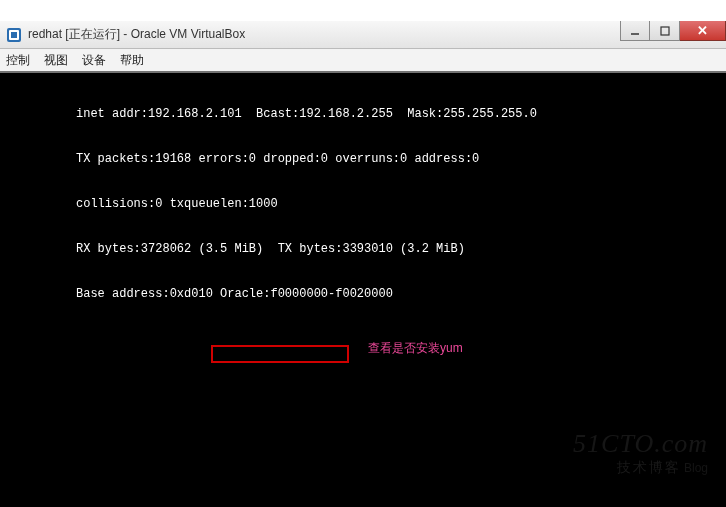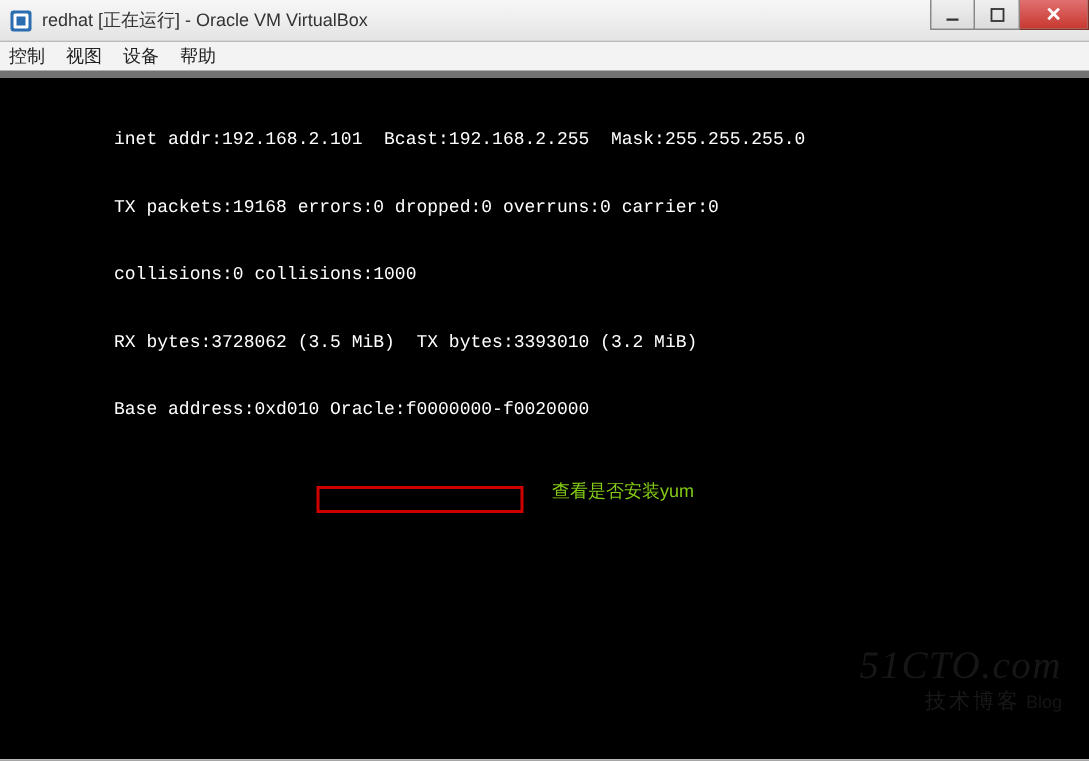--- a/index.html
+++ b/index.html
@@ -1,37 +1,37 @@
 <!DOCTYPE html>
 <html><head>
 <meta charset="utf-8">
 <style>
   * { margin: 0; padding: 0; box-sizing: border-box; }
   body { width: 726px; height: 507px; font-family: "Segoe UI", Tahoma, sans-serif; font-size: 12px; background: #fff; position: relative; overflow: hidden; }
 
   
-  .titlebar { height: 28px; background: linear-gradient(#f7f7f7,#e4e4e4); border-bottom: 1px solid #bbb; display: flex; align-items: center; padding: 0 6px; position: relative; }
+  .titlebar { height: 28px; background: linear-gradient(#f7f7f7,#e4e4e4); border-bottom: 1px solid #bbb; display: flex; align-items: center; padding: 0 6px; position: relative; margin-top: 21px; }
   .app-icon { width: 16px; height: 16px; margin-right: 6px; display: inline-block; }
   .app-icon svg { width: 16px; height: 16px; }
   .title-text { color: #333; font-size: 12px; }
   .win-controls { position: absolute; right: 0; top: 0; height: 20px; display: flex; }
   .win-btn { width: 30px; height: 20px; border: 1px solid #888; border-top: none; display: flex; align-items: center; justify-content: center; font-family: sans-serif; font-size: 11px; }
   .win-min { background: linear-gradient(#f0f0f0,#dcdcdc); }
   .win-max { background: linear-gradient(#f0f0f0,#dcdcdc); border-left: none; }
   .win-close { width: 46px; background: linear-gradient(#e07070,#c83830); color: #fff; border-left: none; border-color:#803028; font-size: 13px; font-weight: bold; }
 
   
-  .menubar { height: 24px; background: #f3f3f3; border-bottom: 5px solid #737373; display: flex; align-items: center; padding: 0 6px; gap: 14px; }
+  .menubar { height: 24px; background: #f3f3f3; border-bottom: 2px solid #737373; display: flex; align-items: center; padding: 0 6px; gap: 14px; }
   .menu-item { color: #222; cursor: default; }
 
   
   .terminal { width: 100%; height: 454px; background: #000; color: #fff; font-family: "Courier New", monospace; font-size: 12px; line-height: 15px; padding: 4px 4px 2px 4px; white-space: pre; position: relative; overflow: hidden; }
   .term-line { white-space: pre; }
   .highlight-box { position: absolute; border: 2px solid #d00000; pointer-events: none; }
-  .annotation { position: absolute; color: #84cc16; font-family: "Microsoft YaHei", sans-serif; font-size: 12px; }
+  .annotation { position: absolute; color: #ec4899; font-family: "Microsoft YaHei", sans-serif; font-size: 12px; }
 
   
   .statusbar { height: 37px; background: linear-gradient(#f7f7f7,#e6e6e6); border-top: 1px solid #bbb; display: flex; align-items: center; justify-content: flex-end; padding: 0 8px; gap: 6px; position: relative; }
   .status-icon { width: 18px; height: 18px; display: flex; align-items: center; justify-content: center; }
   .status-icon svg { width: 16px; height: 16px; }
   .status-sep { width: 1px; height: 18px; background: #bbb; margin: 0 2px; }
   .status-text { color: #333; font-size: 13px; margin-left: 16px; }
 
   
   .watermark { position: absolute; right: 18px; bottom: 30px; text-align: right; pointer-events: none; }
@@ -68,22 +68,22 @@
 
 <div class="menubar">
   <span class="menu-item">控制</span>
   <span class="menu-item">视图</span>
   <span class="menu-item">设备</span>
   <span class="menu-item">帮助</span>
 </div>
 
 <div class="terminal">
   <div class="term-line">          inet addr:192.168.2.101  Bcast:192.168.2.255  Mask:255.255.255.0</div>
-  <div class="term-line">          TX packets:19168 errors:0 dropped:0 overruns:0 carrier:0</div>
-  <div class="term-line">          collisions:0 collisions:1000</div>
+  <div class="term-line">          TX packets:19168 errors:0 dropped:0 overruns:0 address:0</div>
+  <div class="term-line">          collisions:0 txqueuelen:1000</div>
   <div class="term-line">          RX bytes:3728062 (3.5 MiB)  TX bytes:3393010 (3.2 MiB)</div>
   <div class="term-line">          Base address:0xd010 Oracle:f0000000-f0020000</div>
   <div class="term-line"></div>
   
   
   
   
   
   
   

